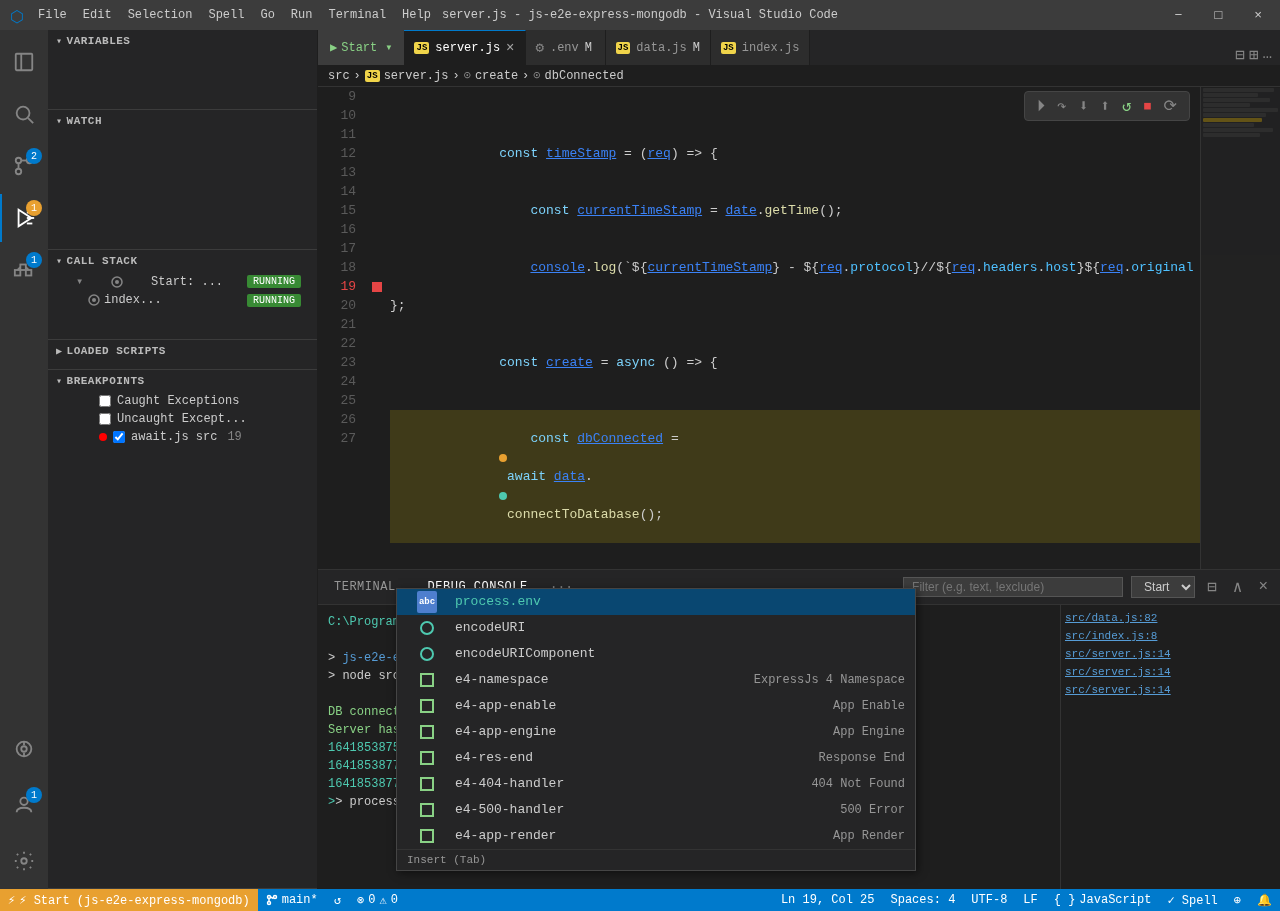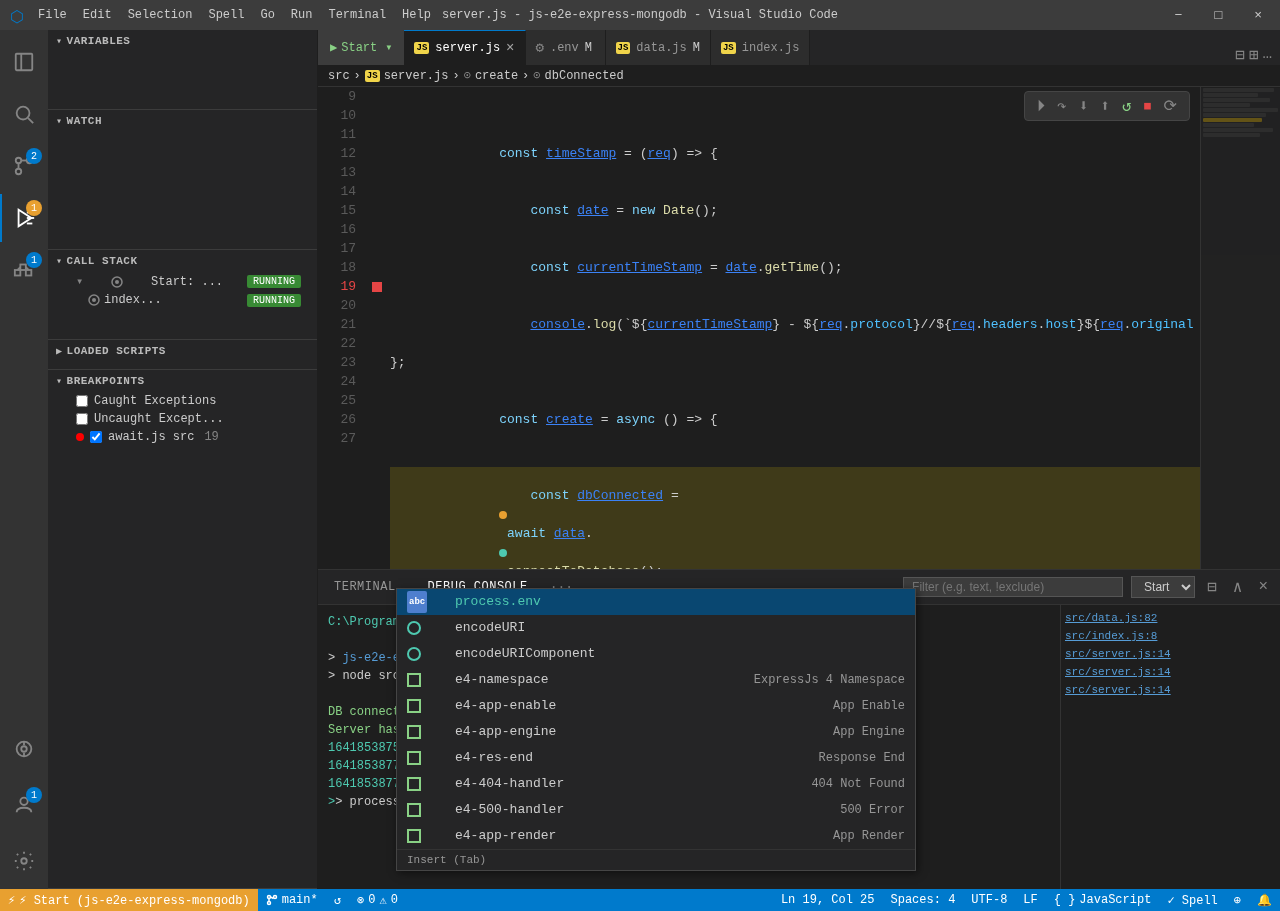--- a/index.html
+++ b/index.html
@@ -36,21 +36,21 @@
     
     .watch-section { height: 140px; }
     .callstack-item { padding: 2px 16px 2px 28px; font-size: 12px; display: flex; align-items: center; justify-content: space-between; }
     .callstack-name { color: #cccccc; }
     .callstack-badge { background: #388a34; color: white; font-size: 10px; padding: 1px 6px; border-radius: 2px; }
     .callstack-sub { padding: 2px 16px 2px 40px; font-size: 12px; display: flex; align-items: center; justify-content: space-between; color: #cccccc; }
     .callstack-sub .callstack-badge { }
 
     
     .loaded-scripts { height: 30px; }
-    .breakpoint-item { padding: 2px 16px 2px 28px; font-size: 12px; display: flex; align-items: center; gap: 6px; }
+    .breakpoint-item { padding: 2px 16px 2px 28px; font-size: 12px; display: flex; align-items: center; gap: 6px; margin-left: 23px; }
     .breakpoint-item input[type="checkbox"] { width: 12px; height: 12px; }
     .bp-dot { width: 8px; height: 8px; background: red; border-radius: 50%; display: inline-block; flex-shrink: 0; }
 
     
     .editor-area { flex: 1; display: flex; flex-direction: column; overflow: hidden; }
 
     
     .tab-bar { height: 35px; background: #252526; display: flex; align-items: flex-end; }
     .tab { height: 35px; display: flex; align-items: center; padding: 0 10px; gap: 6px; font-size: 12px; cursor: pointer; border-right: 1px solid #1e1e1e; background: #2d2d2d; color: #969696; min-width: 80px; position: relative; }
     .tab.active { background: #1e1e1e; color: #ffffff; border-top: 1px solid #007acc; }
@@ -91,21 +91,21 @@
     .terminal-green { color: #89d185; }
     .terminal-blue { color: #569cd6; }
     .terminal-timestamp { color: #4ec9b0; }
     .terminal-input-line { display: flex; align-items: center; }
     .terminal-cursor { display: inline-block; width: 8px; height: 14px; background: #cccccc; }
 
     
     .autocomplete { position: absolute; left: 0; top: 0; width: 520px; background: #252526; border: 1px solid #454545; z-index: 100; box-shadow: 2px 2px 8px rgba(0,0,0,0.5); }
     .autocomplete-item { padding: 3px 10px; display: flex; align-items: center; gap: 8px; cursor: pointer; font-size: 13px; line-height: 20px; }
     .autocomplete-item.selected { background: #094771; }
-    .autocomplete-icon { width: 40px; height: 20px; display: flex; align-items: center; justify-content: flex-start; font-size: 11px; flex-shrink: 0; }
+    .autocomplete-icon { width: 40px; height: 20px; display: flex; align-items: center; justify-content: center; font-size: 11px; flex-shrink: 0; }
     .ac-icon-abc { background: #4e7fce; color: white; border-radius: 2px; font-size: 9px; font-weight: bold; padding: 1px 2px; }
     .ac-icon-obj { width: 14px; height: 14px; border: 2px solid #4ec9b0; border-radius: 50%; }
     .ac-icon-sq { width: 14px; height: 14px; border: 2px solid #89d185; }
     .autocomplete-label { color: #cccccc; flex: 1; }
     .autocomplete-detail { color: #969696; font-size: 12px; text-align: right; }
     .autocomplete-insert { padding: 4px 10px; font-size: 11px; color: #969696; border-top: 1px solid #333; }
 
     
     .minimap { width: 80px; background: #1e1e1e; border-left: 1px solid #333; overflow: hidden; }
 
@@ -390,23 +390,20 @@
             <div style="height:19px;display:flex;align-items:center;justify-content:center;">
               <div style="width:10px;height:10px;background:#e54545;border-radius:50;"></div>
             </div>
           </div>
 
           <div class="code-content">
             <div class="code-line">&nbsp;</div>
             <div class="code-line">&nbsp;</div>
             <div class="code-line">
               <span class="kw">const </span><span class="var">timeStamp</span><span> = (</span><span class="var">req</span><span>) =&gt; {</span>
-            </div>
-            <div class="code-line">
-              <span>    </span><span class="kw">const </span><span class="var">date</span><span> = </span><span class="kw">new </span><span class="fn">Date</span><span>();</span>
             </div>
             <div class="code-line">
               <span>    </span><span class="kw">const </span><span class="var">currentTimeStamp</span><span> = </span><span class="var">date</span><span>.</span><span class="fn">getTime</span><span>();</span>
             </div>
             <div class="code-line">
               <span>    </span><span class="var">console</span><span>.</span><span class="fn">log</span><span>(`${</span><span class="var">currentTimeStamp</span><span>} - ${</span><span class="var">req</span><span>.</span><span class="prop">protocol</span><span>}//${</span><span class="var">req</span><span>.</span><span class="prop">headers</span><span>.</span><span class="prop">host</span><span>}${</span><span class="var">req</span><span>.</span><span class="prop">original</span>
             </div>
             <div class="code-line"><span>};</span></div>
             <div class="code-line">&nbsp;</div>
             <div class="code-line">

